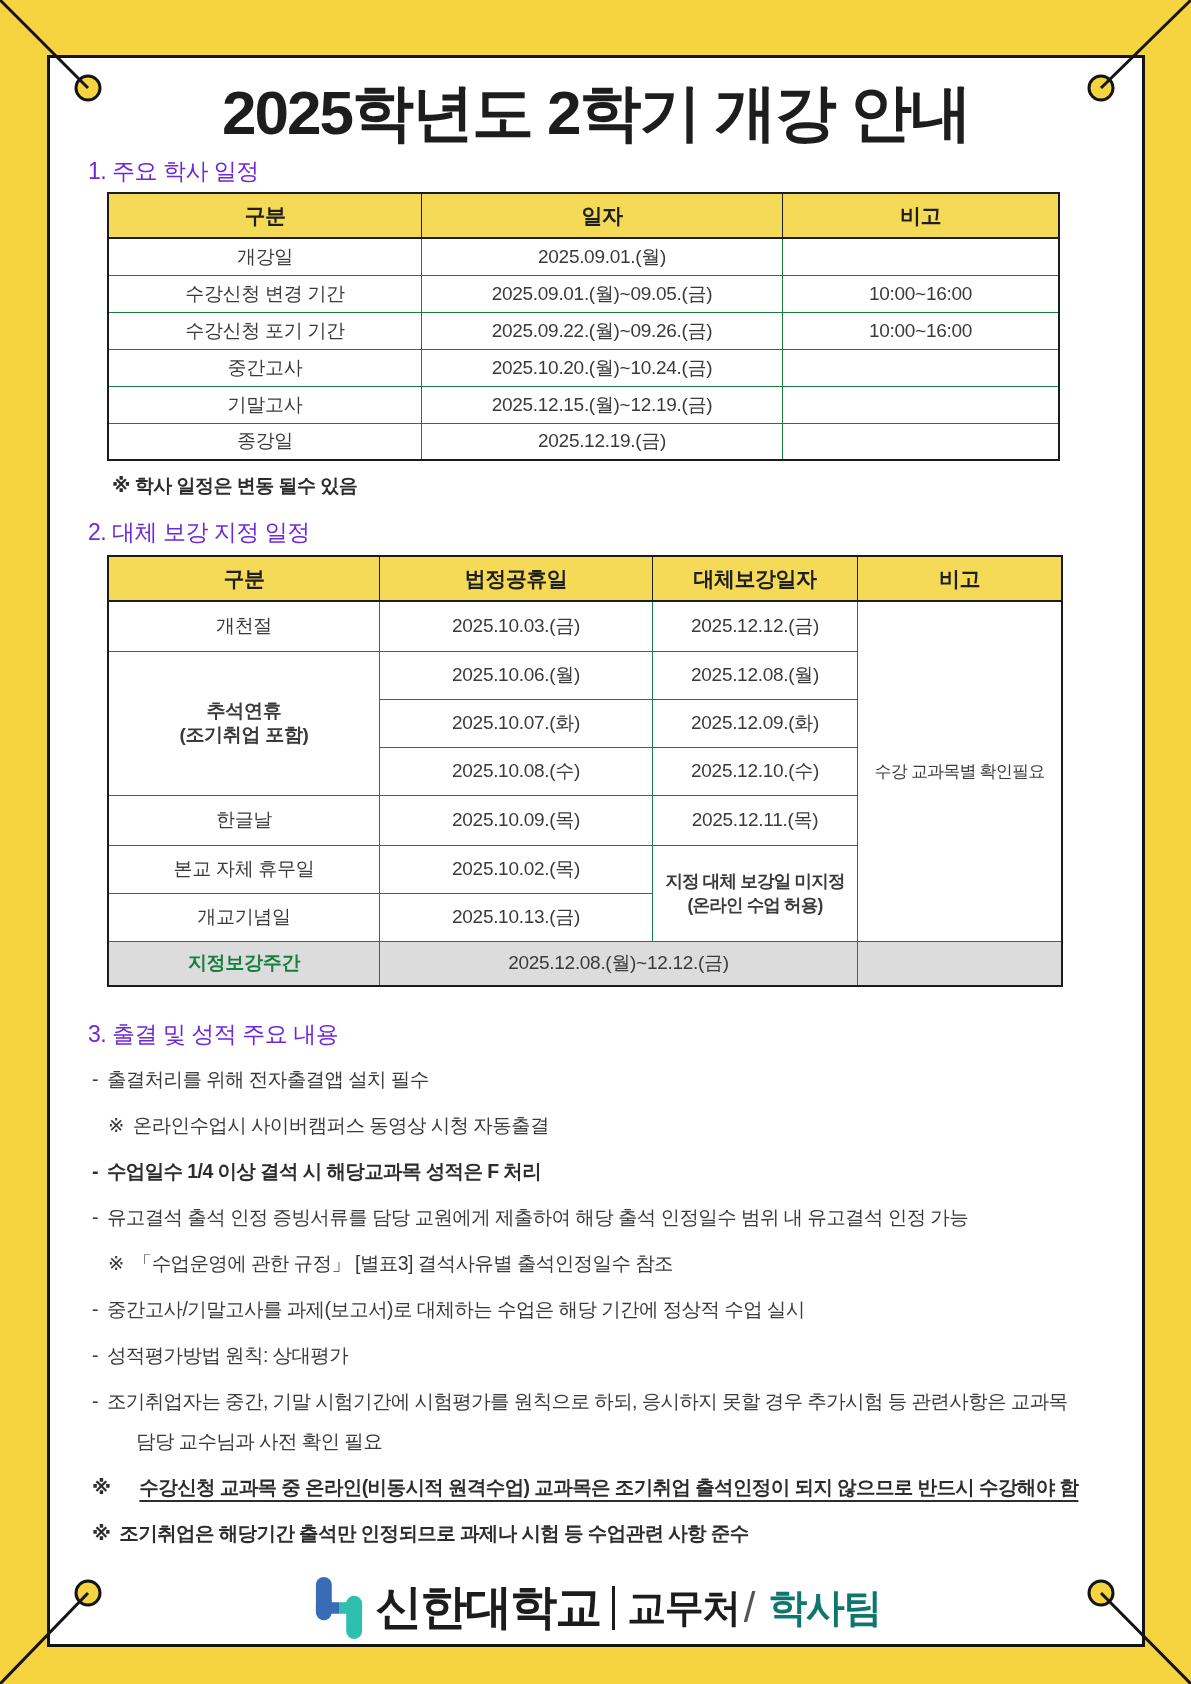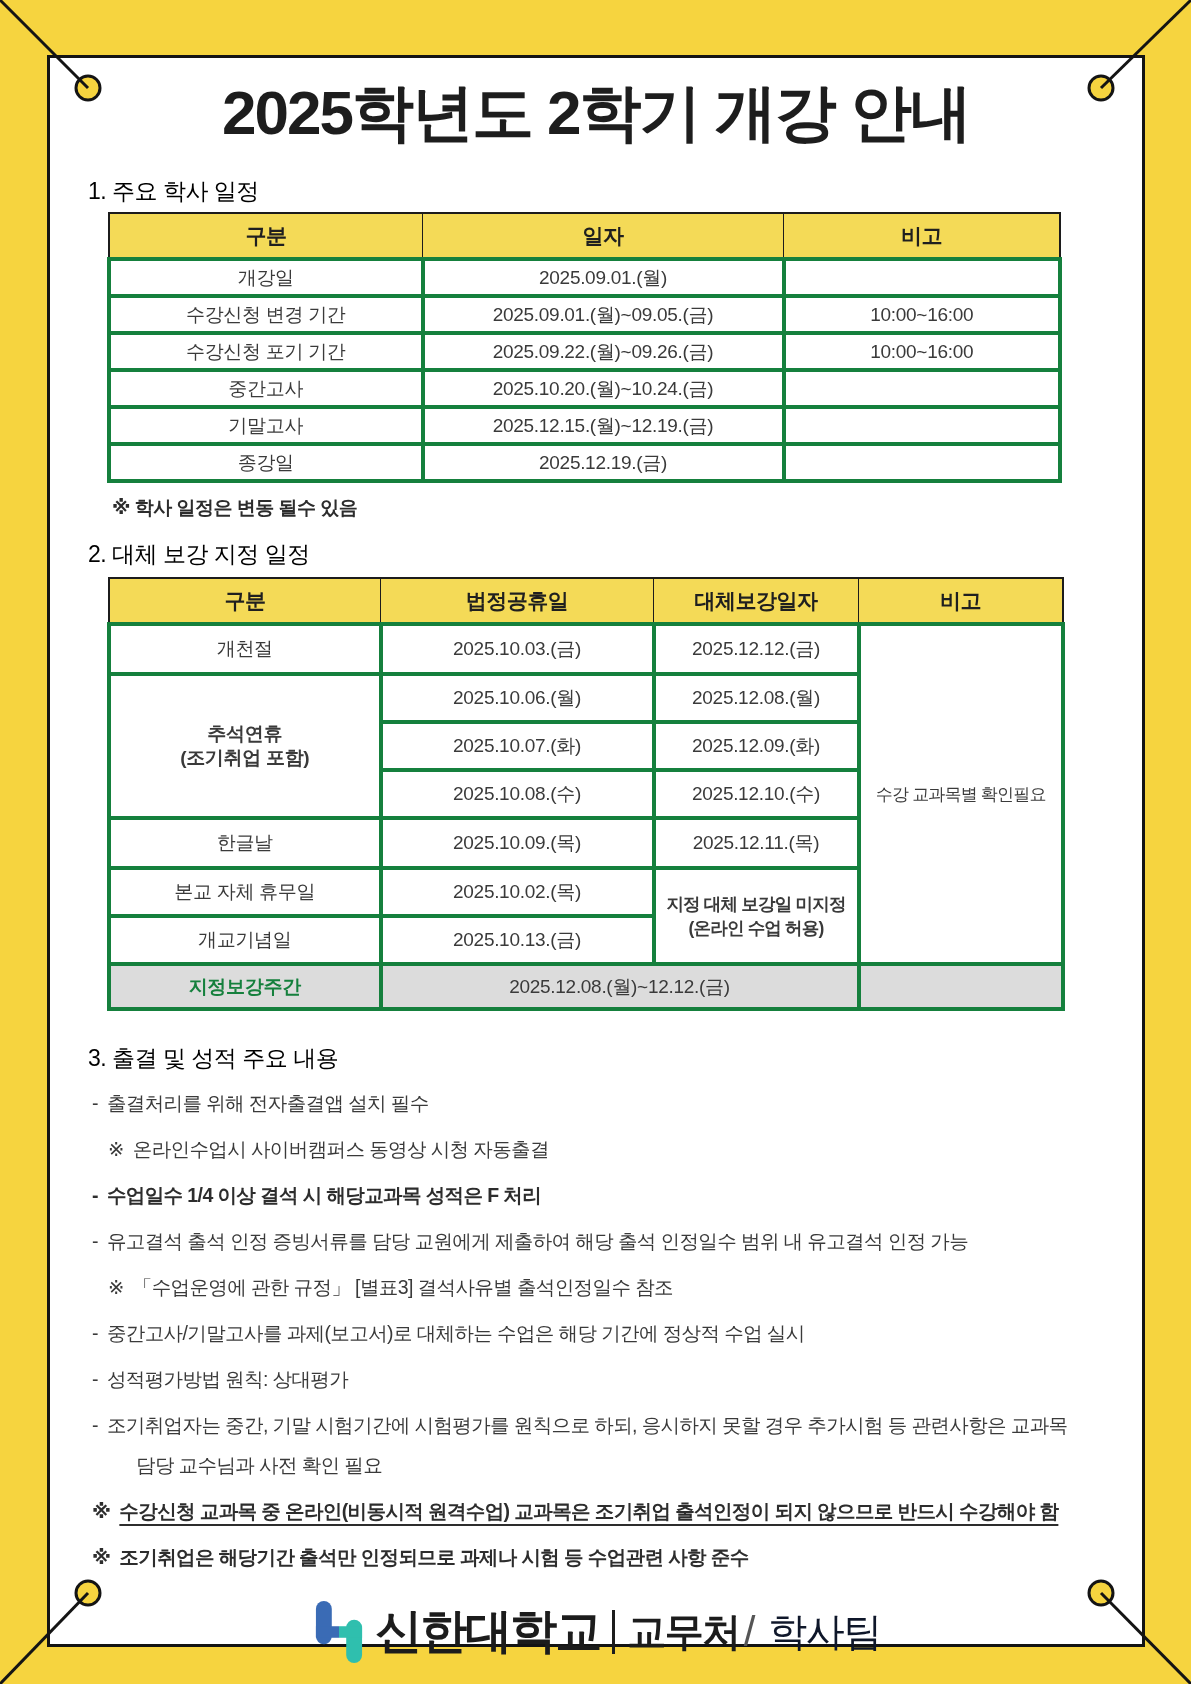--- a/index.html
+++ b/index.html
@@ -15,36 +15,36 @@
     padding:0 32px;z-index:1;
   }
   .strings{position:absolute;left:0;top:0;z-index:3;pointer-events:none;}
 
   .title{
     margin:12px 0 0 0;text-align:center;
     font-size:62px;line-height:86px;font-weight:900;color:#1d1d1d;
     letter-spacing:-2px;
   }
   .sec-heading{
-    font-size:23px;line-height:30px;color:#000000;font-weight:500;
-    margin:20px 0 0 6px;letter-spacing:-0.5px;
+    font-size:23px;line-height:30px;color:#6d28d9;font-weight:500;
+    margin:0 0 0 6px;letter-spacing:-0.5px;
   }
   .sec-heading.h2{margin-top:18px;}
   .sec-heading.h3{margin-top:32px;}
 
   table{border-collapse:collapse;table-layout:fixed;}
   .t1{margin:6px 0 0 25px;width:941px;border:2px solid #1c1c1c;}
   .t2{margin:8px 0 0 25px;width:941px;border:2px solid #1c1c1c;}
   th{
     background:#F4DA57;font-size:21px;font-weight:700;color:#1f1f1f;
     border:1px solid #1c1c1c;border-bottom:2.5px solid #1c1c1c;
     height:41px;letter-spacing:-0.5px;
   }
   td{
-    border:4px solid #15803d;font-size:19px;color:#3a3a3a;text-align:center;
+    border:1px solid #15803d;font-size:19px;color:#3a3a3a;text-align:center;
     letter-spacing:-0.3px;padding:0 3px;box-sizing:border-box;margin-left:39px;
   }
   .t1 td{height:37px;}
   .t1 .c1{width:310px;} .t1 .c2{width:358px;} .t1 .c3{width:273px;}
   .t2 .c1{width:268px;} .t2 .c2{width:270px;} .t2 .c3{width:202px;} .t2 .c4{width:201px;}
   .t2 td{height:48px;}
   .cell-2line span{display:block;line-height:24px;font-weight:bold;}
   .remark-cell{font-size:17px;letter-spacing:-0.8px;white-space:nowrap;padding:0 2px;}
   .undesignated{font-size:17.5px;letter-spacing:-0.8px;white-space:nowrap;padding:0 2px;}
   .gray-row td{background:#DCDCDC;height:45px;}
@@ -57,31 +57,31 @@
 
   .bullets{margin:16px 0 0 10px;}
   .b-line{
     display:flex;align-items:flex-start;margin-bottom:17px;
     font-size:19.5px;line-height:29px;color:#3a3a3a;letter-spacing:-0.6px;
   }
   .b-line .marker{flex:none;margin-right:9px;}
   .b-line.indent{margin-left:16px;}
   .b-line.bold{font-weight:700;color:#2d2d2d;}
   .b-cont{margin:-6px 0 17px 44px;font-size:19.5px;line-height:29px;color:#3a3a3a;letter-spacing:-0.6px;}
-  .u{text-decoration:underline;text-decoration-thickness:2px;text-underline-offset:6px;}
+  .u{text-decoration:underline;text-decoration-thickness:2px;text-underline-offset:6px;margin-left:20px;}
 
   .footer{
     margin-top:28px;display:flex;align-items:center;justify-content:center;gap:8px;
   }
   .logo-mark{flex:none;display:block;}
   .uni-name{font-size:47px;font-weight:900;color:#1c1c1c;letter-spacing:-2px;}
   .vdiv{width:3px;height:44px;background:#1c1c1c;margin:0 4px;}
   .dept{font-size:39px;font-weight:800;color:#1c1c1c;letter-spacing:-1.5px;}
   .slash{font-size:42px;font-weight:400;color:#555;margin:0 -4px;}
-  .team{font-size:39px;font-weight:400;color:#0f172a;letter-spacing:-1.5px;margin-left:9px;}
+  .team{font-size:39px;font-weight:700;color:#0f766e;letter-spacing:-1.5px;margin-left:9px;}
 </style>
 </head>
 <body>
 
 <div class="paper">
 
   <div class="title">2025학년도 2학기 개강 안내</div>
 
   <div class="sec-heading">1. 주요 학사 일정</div>
 

